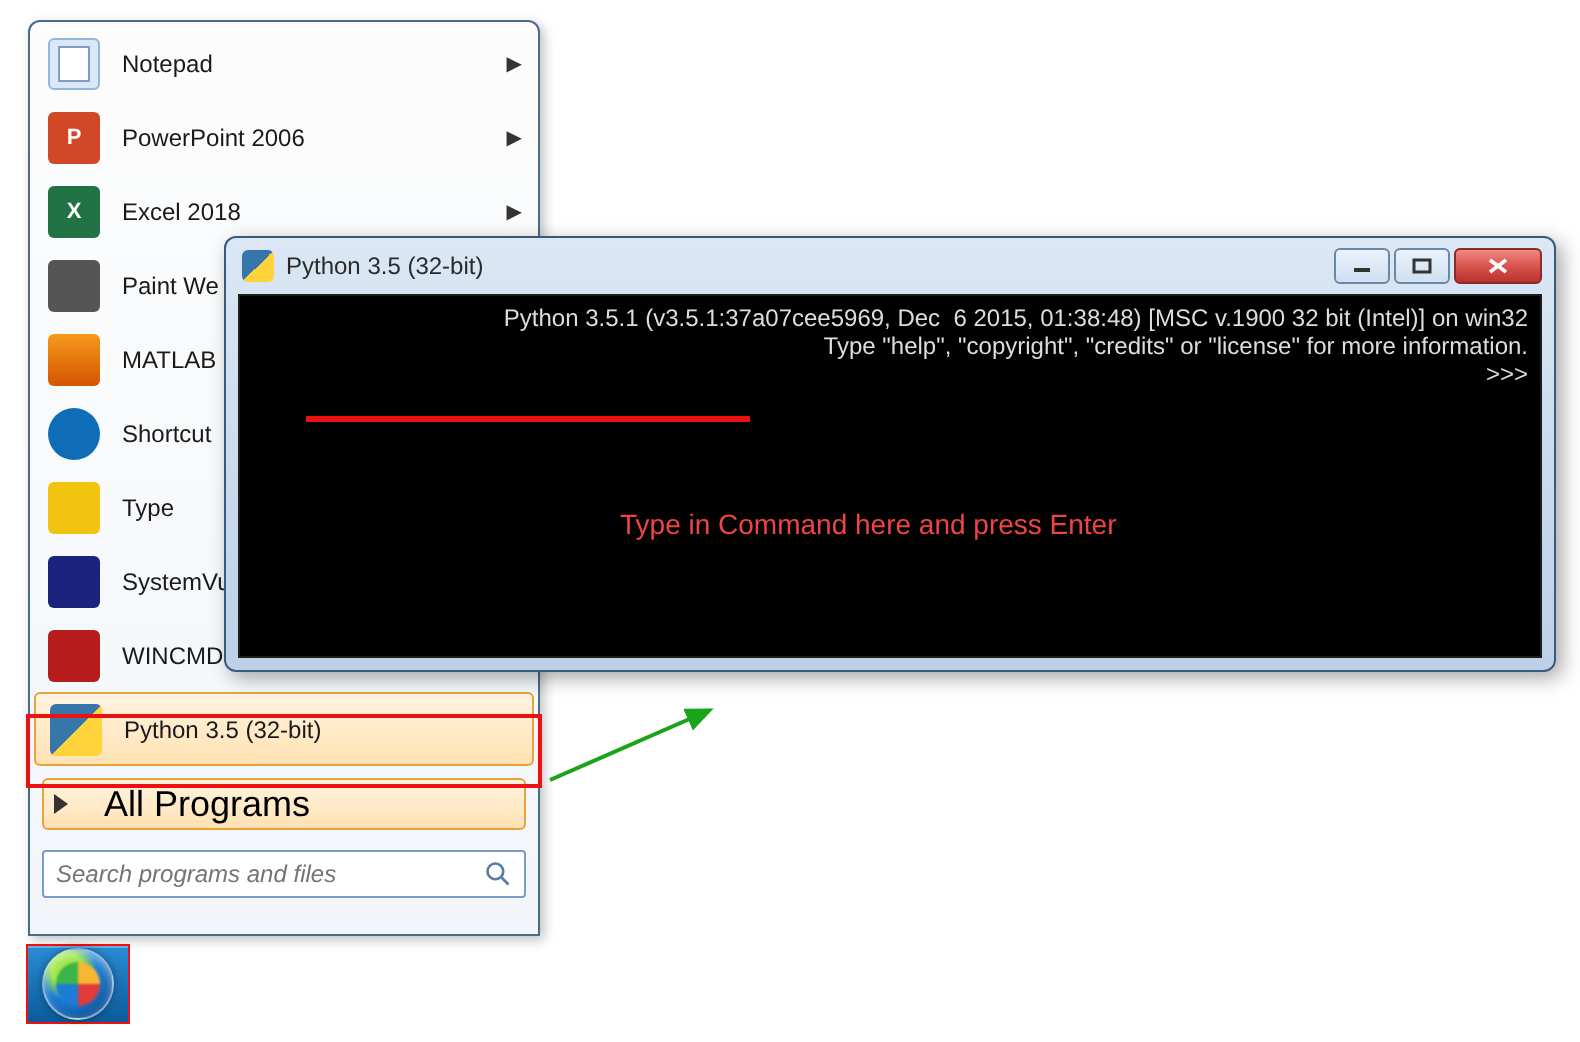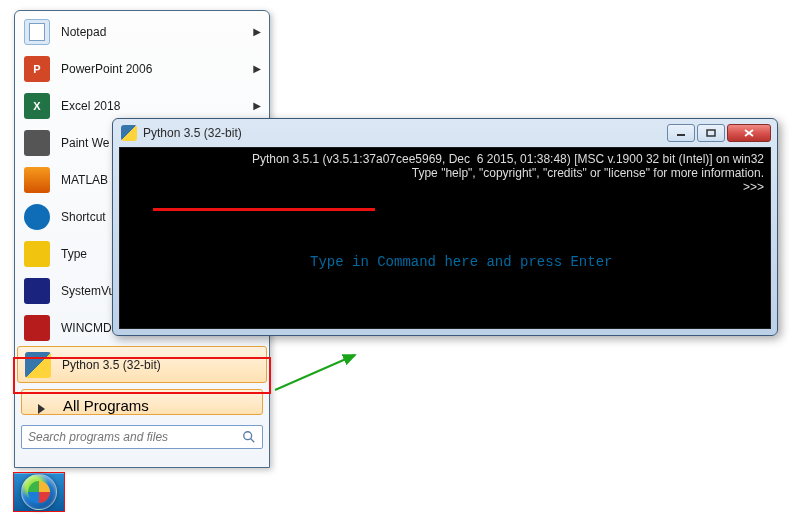--- a/index.html
+++ b/index.html
@@ -18,23 +18,23 @@
   position:relative; font-size:12px; color:#1a1a1a;
 }
 .menu-item + .menu-item { }
 .menu-item .icon { width:28px; height:28px; margin-right:10px; display:flex; align-items:center; justify-content:center; }
 .menu-item .arrow { margin-left:auto; font-size:10px; color:#333; }
 .menu-item.selected {
   background:linear-gradient(#fff3e0,#ffe2b3);
   border:1px solid #e8a33d; border-radius:3px;
 }
 .all-programs {
-  margin:6px 6px 0 6px; height:26px; display:flex; align-items:flex-end;
+  margin:6px 6px 0 6px; height:26px; display:flex; align-items:center;
   background:linear-gradient(#fff3e0,#ffe2b3); border:1px solid #e8a33d;
-  border-radius:3px; font-size:15px; padding:0 12px;
+  border-radius:3px; font-size:18px; padding:0 1px;
 }
 .all-programs .tri { width:0;height:0;border-top:5px solid transparent;border-bottom:5px solid transparent;border-left:7px solid #333;margin:0 18px 0 4px; }
 .search-box {
   margin:10px 6px 8px 6px; height:24px; border:1px solid #7a9ccc; border-radius:2px;
   background:#fff; display:flex; align-items:center; padding:0 6px;
 }
 .search-box input {
   flex:1; border:none; outline:none; font-size:12px; font-style:italic; color:#a21caf; background:transparent;
 }
 .search-box .mag { width:14px;height:14px; }
@@ -80,21 +80,21 @@
   font-size:10px; color:#2a2a2a;
 }
 .winbtn.close { width:44px; background:linear-gradient(#f08a84,#d9534f,#b8332e); color:#fff; border-color:#8a2c28;}
 .console-body {
   flex:1; margin:0 6px 6px 6px; background:#000; border:1px solid #1d1d1d;
   font-family:'Consolas','Courier New',monospace; font-size:12px; color:#ddd;
   padding:4px 6px; position:relative; overflow:hidden;
 }
 .console-body .line { white-space:pre-wrap; line-height:14px;text-align:right; }
 .red-underline { position:absolute; left:33px; top:60px; width:222px; height:3px; background:#e11; }
-.annot-text { position:absolute; left:190px; top:106px; color:#0369a1; font-family:Liberation Mono, monospace; font-size:14px; }
+.annot-text { position:absolute; left:190px; top:106px; color:#ef4444; font-family:Liberation Sans, sans-serif; font-size:14px; }
 .arrow-svg { position:absolute; left:270px; top:350px; pointer-events:none; }
 
 
 .ic { width:26px;height:26px;border-radius:3px;display:flex;align-items:center;justify-content:center;font-size:11px;font-weight:bold;color:#fff; }
 .ic-notepad { background:#dce8f5;border:1px solid #8fb8de; }
 .ic-notepad::after{content:"";width:14px;height:16px;background:#fff;border:1px solid #7aa0c8;}
 .ic-ppt { background:#d24726; }
 .ic-xls { background:#217346; }
 .ic-namo { background:#555;}
 .ic-matlab { background:linear-gradient(#f79a1c,#d35400); }

